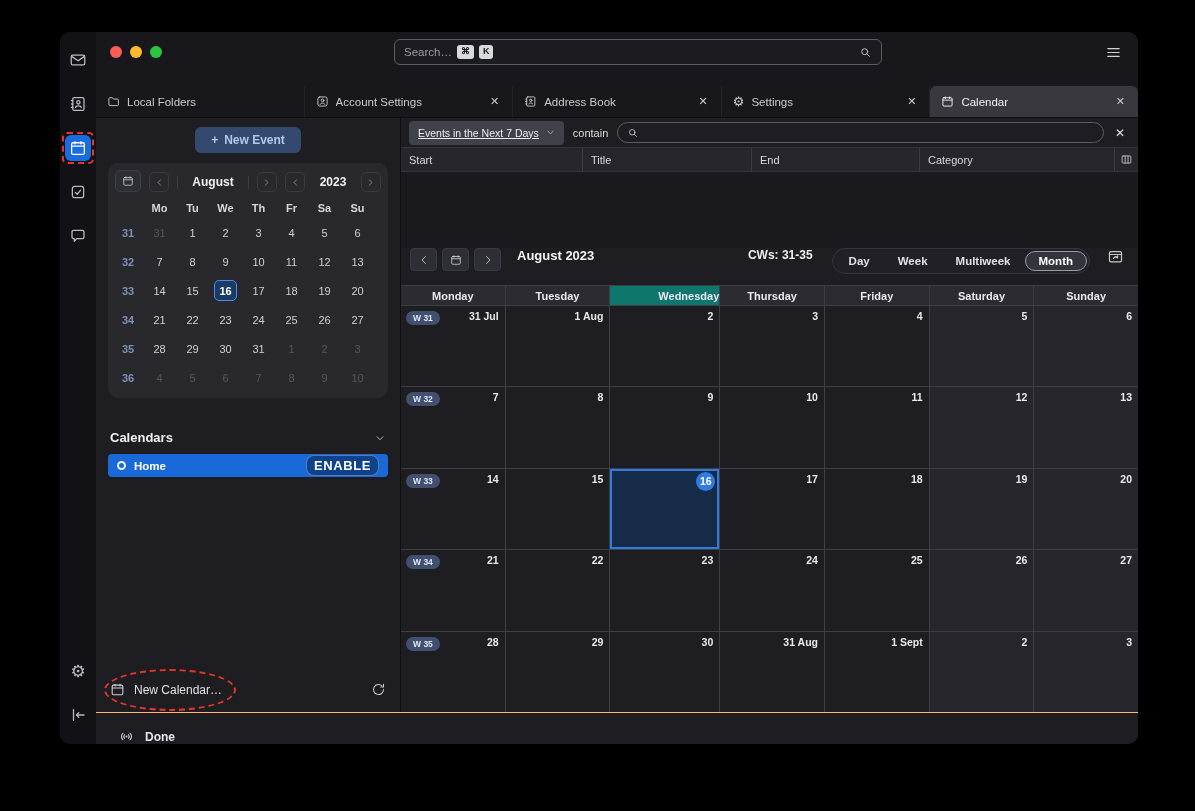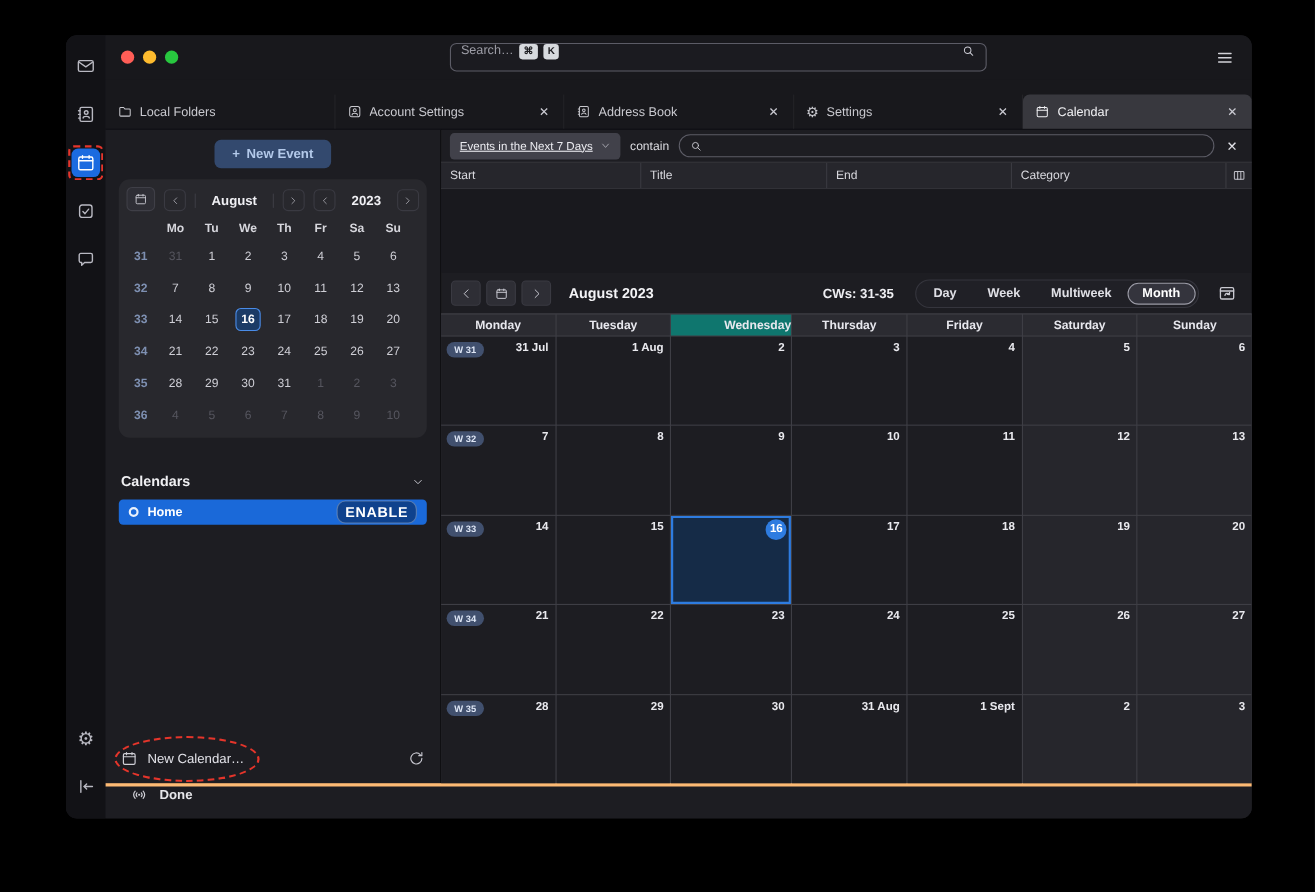--- a/index.html
+++ b/index.html
@@ -21,21 +21,21 @@
   .space-spacer{flex:1;}
   .gear-glyph{font-size:17px;line-height:1;}
 
   .main-col{flex:1;display:flex;flex-direction:column;min-width:0;}
 
   
   .titlebar{height:40px;background:#18181c;position:relative;display:flex;align-items:center;flex-shrink:0;}
   .traffic{display:flex;gap:8px;margin-left:14px;}
   .tl{width:12px;height:12px;border-radius:50%;display:inline-block;}
   .tl.red{background:#ff5e57;}.tl.yellow{background:#febb2e;}.tl.green{background:#28c73f;}
-  .search-bar{position:absolute;left:313px;top:7px;width:488px;height:26px;border:1px solid #5c5c66;border-radius:6px;background:#1b1b20;display:flex;align-items:flex-start;padding:0 9px;color:#9d9da6;font-size:11.5px;gap:5px;}
+  .search-bar{position:absolute;left:298px;top:7px;width:488px;height:26px;border:1px solid #5c5c66;border-radius:6px;background:#1b1b20;display:flex;align-items:center;padding:0 9px;color:#9d9da6;font-size:11.5px;gap:5px;}
   .search-bar .grow{flex:1;}
   .kbd{background:#d7dade;color:#1c1c20;border-radius:3px;font-size:9px;font-weight:bold;padding:1px 4px;line-height:1.3;}
   .search-mag{width:13px;height:13px;color:#cacad2;}
   .hamburger{position:absolute;right:16px;top:12px;width:17px;height:17px;color:#d2d2d8;cursor:pointer;}
 
   
   .tabbar{height:46px;background:#18181c;display:flex;align-items:flex-end;flex-shrink:0;border-bottom:1px solid #101014;}
   .tab{flex:1;height:31px;display:flex;align-items:center;gap:7px;padding:0 11px;color:#c9c9cf;font-size:11.5px;border-right:1px solid #232327;min-width:0;cursor:pointer;}
   .tab svg{width:13px;height:13px;flex-shrink:0;}
   .tab .tab-gear{font-size:13px;line-height:1;}
@@ -90,42 +90,42 @@
   .fs-input{flex:1;background:transparent;border:none;outline:none;color:#e8e8ec;font-size:11px;height:100%;}
   .filter-close{color:#e0e0e6;font-size:12px;margin:0 5px 0 2px;cursor:pointer;}
 
   .et-header{height:25px;background:#26262c;border-top:1px solid #343439;border-bottom:1px solid #343439;display:flex;align-items:stretch;font-size:11px;color:#d8d8de;flex-shrink:0;}
   .et-col{padding-left:8px;border-right:1px solid #3a3a41;display:flex;align-items:center;cursor:pointer;}
   .et-col-0{width:169px;}.et-col-1{width:182px;}.et-col-2{width:168px;}.et-col-3{flex:1;}
   .et-picker{width:23px;display:flex;align-items:center;justify-content:center;color:#c0c0c8;cursor:pointer;}
   .et-picker svg{width:13px;height:13px;}
   .event-list{height:76px;background:#19191e;flex-shrink:0;}
 
-  .cal-toolbar{height:37px;display:flex;align-items:center;padding:0 9px;gap:5px;flex-shrink:0;}
+  .cal-toolbar{height:37px;display:flex;align-items:flex-start;padding:0 9px;gap:5px;flex-shrink:0;}
   .nav-btn{width:27px;height:23px;background:#2e2e35;border:1px solid #3a3a42;border-radius:4px;color:#cfcfd7;display:flex;align-items:center;justify-content:center;}
   .nav-btn svg{width:12px;height:12px;}
   .cal-title{font-size:13px;font-weight:bold;color:#f4f4f7;margin-left:11px;}
   .spacer{flex:1;}
   .cw-label{font-size:12px;font-weight:bold;color:#eeeef2;margin-right:14px;}
   .view-toggle{display:flex;align-items:center;border:1px solid #35353d;background:#202026;border-radius:14px;padding:2px;}
   .view-btn{background:none;border:1px solid transparent;color:#e0e0e6;font-size:11.5px;font-weight:bold;padding:3px 13px;border-radius:12px;}
   .view-btn.active{background:#34343d;border-color:#9a9aa5;color:#fff;}
   .rotate-btn{margin-left:12px;margin-right:5px;width:17px;height:17px;color:#c8c8d0;cursor:pointer;}
 
   .month-grid{flex:1;display:grid;grid-template-columns:repeat(7,1fr);grid-template-rows:19px repeat(5,1fr);gap:1px;background:#3e3e45;border-top:1px solid #3e3e45;min-height:0;}
   .mv-h{background:#2b2b31;display:flex;align-items:center;justify-content:center;font-size:11px;font-weight:bold;color:#e8e8ee;}
   .mv-h.today{background:#0f766e;padding-left:48px;}
   .mv-c{background:#1d1d22;position:relative;cursor:pointer;}
   .mv-c.wkend{background:#26262c;}
   .mv-c.sel{background:#152b47;box-shadow:inset 0 0 0 2px #2e7ce0;}
   .mv-date{position:absolute;top:4px;right:6px;font-size:10.5px;font-weight:bold;color:#e9e9ee;}
   .mv-date.selnum{top:3px;right:4px;width:19px;height:19px;background:#2e7ce0;border-radius:50%;display:flex;align-items:center;justify-content:center;color:#fff;}
   .wk-badge{position:absolute;top:5px;left:5px;background:#41506e;color:#dfe7f6;font-size:8.5px;font-weight:bold;border-radius:8px;padding:2px 7px;}
 
-  .statusbar{height:32px;border-top:3px solid #fdba74;display:flex;align-items:flex-start;gap:11px;padding-left:23px;flex-shrink:0;background:#1d1d22;color:#cfcfd6;}
+  .statusbar{height:32px;border-top:1px solid #fdba74;display:flex;align-items:flex-end;gap:11px;padding-left:23px;flex-shrink:0;background:#1d1d22;color:#cfcfd6;}
   .statusbar svg{width:15px;height:15px;}
   .status-text{font-size:12px;font-weight:bold;color:#e6e6ea;}
 </style>
 </head>
 <body>
 
 <div class="window">
   <div class="anno-rect"></div>
   <div class="anno-ellipse"></div>
 

